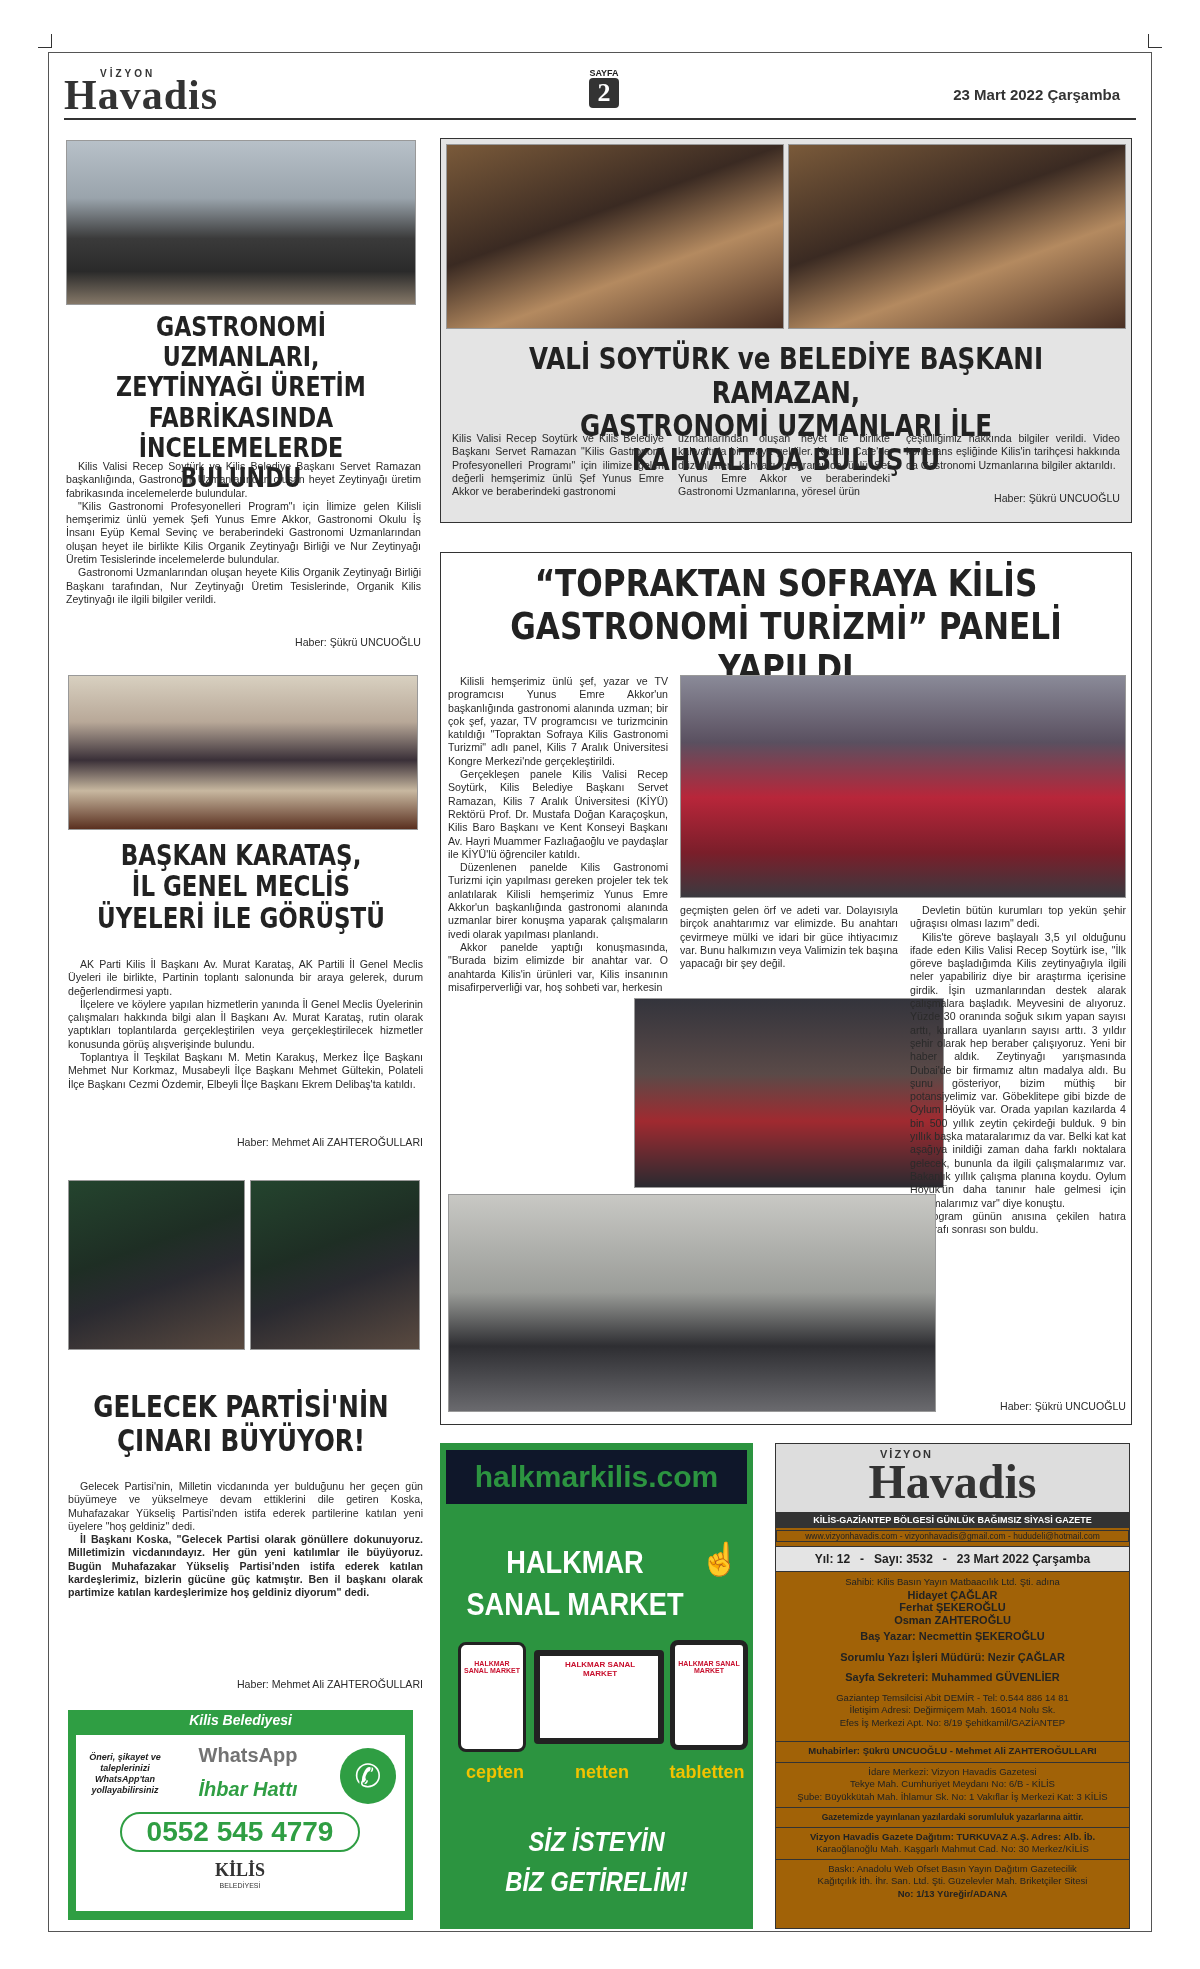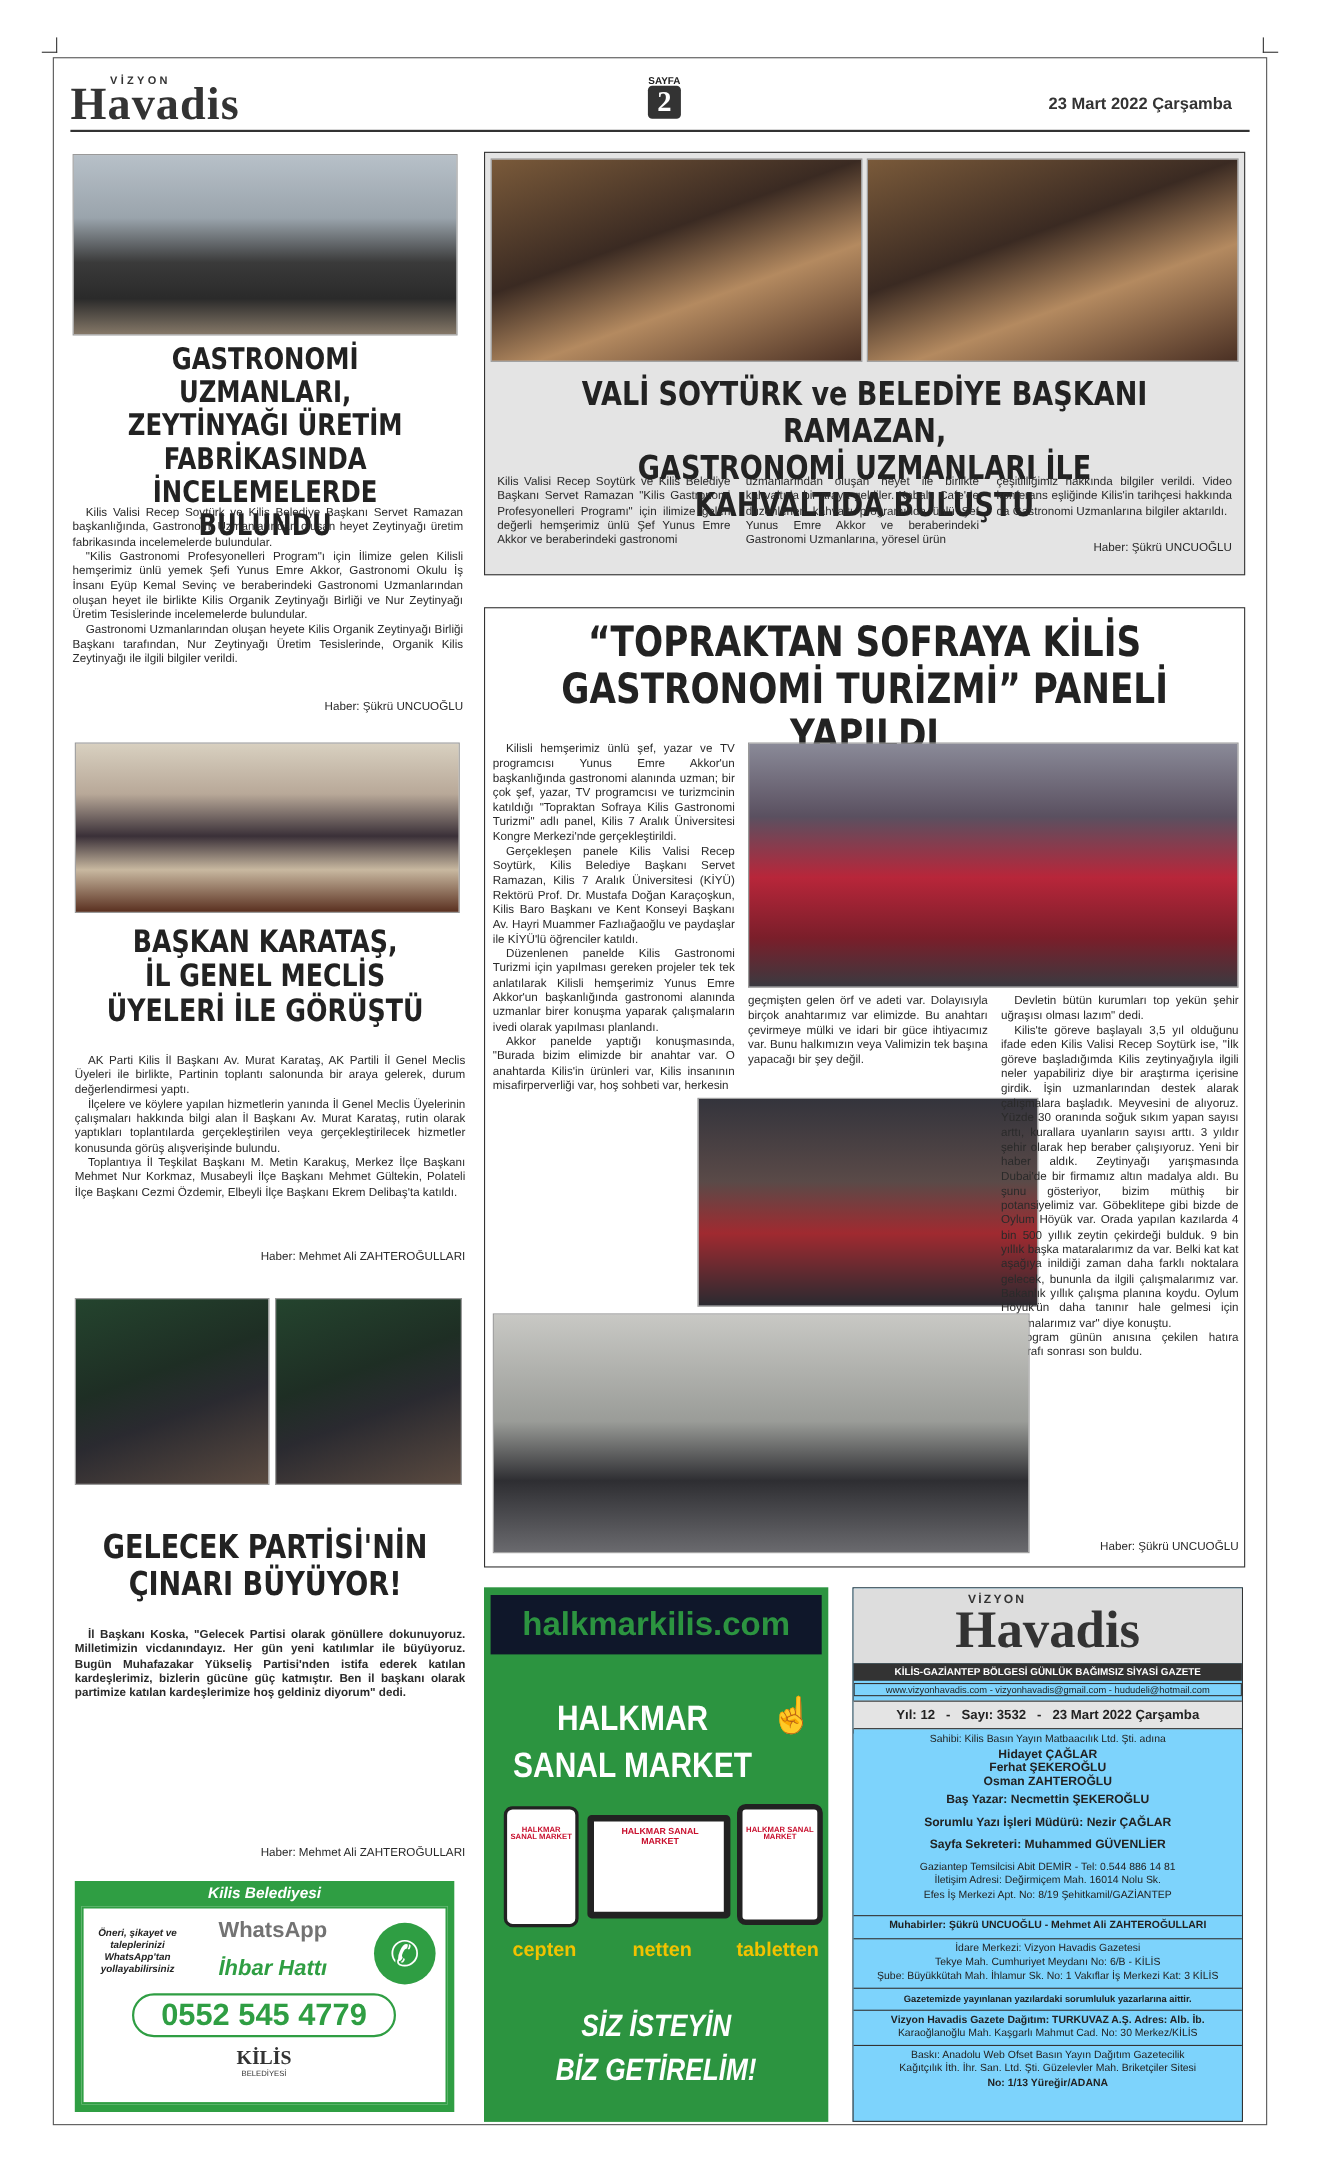--- a/index.html
+++ b/index.html
@@ -27,21 +27,21 @@
   .photo.g { background: linear-gradient(160deg, #24442e, #1e2e24 40%, #2a2a30 60%, #5a4a40); }
   .headline { font-family: "DejaVu Sans", sans-serif; font-weight: bold; color: #222; text-align: center; transform: scaleX(0.82); transform-origin: center top; line-height: 1.12; }
   .body-text { font-size: 10.6px; line-height: 13.3px; color: #2a2a2a; text-align: justify; }
   .body-text p { text-indent: 12px; }
   .byline { font-size: 10.6px; text-align: right; color: #2a2a2a; }
   .box { border: 1px solid #333; }
   .shaded { background: #e4e4e4; }
   .ad-green { background: #2f9e43; }
   .wa-box { background: #ffffff; border: 2px solid #2f9e43; }
   .ad-halkmar { background: #2c9440; }
-  .imprint { background: #7dd3fc; border: 1px solid #333; }
+  .imprint { background: #a16207; border: 1px solid #333; }
   .imprint .row { font-size: 9.5px; text-align: center; line-height: 12.5px; color: #222; }
   .imprint .bold { font-weight: bold; }
   .sep { border-top: 1px solid #333; }
 </style>
 </head>
 <body>
 
 <div class="crop tl"></div>
 <div class="crop tr"></div>
 <div class="frame"></div>
@@ -118,20 +118,21 @@
 </div>
 <div class="abs byline" style="left:68px;top:1136px;width:355px;">Haber: Mehmet Ali ZAHTEROĞULLARI</div>
 
 <div class="abs photo g" style="left:68px;top:1180px;width:177px;height:170px;"></div>
 <div class="abs photo g" style="left:250px;top:1180px;width:170px;height:170px;"></div>
 <div class="abs headline" style="left:56px;top:1390px;width:370px;font-size:30px;">
   <div>GELECEK PARTİSİ'NİN</div>
   <div>ÇINARI BÜYÜYOR!</div>
 </div>
 <div class="abs body-text" style="left:68px;top:1480px;width:355px;">
+  <p>Gelecek Partisi'nin, Milletin vicdanında yer bulduğunu her geçen gün büyümeye ve yükselmeye devam ettiklerini dile getiren Koska, Muhafazakar Yükseliş Partisi'nden istifa ederek partilerine katılan yeni üyelere "hoş geldiniz" dedi.</p>
   <p style="font-weight:bold;">İl Başkanı Koska, "Gelecek Partisi olarak gönüllere dokunuyoruz. Milletimizin vicdanındayız. Her gün yeni katılımlar ile büyüyoruz. Bugün Muhafazakar Yükseliş Partisi'nden istifa ederek katılan kardeşlerimiz, bizlerin gücüne güç katmıştır. Ben il başkanı olarak partimize katılan kardeşlerimize hoş geldiniz diyorum" dedi.</p>
 </div>
 <div class="abs byline" style="left:68px;top:1678px;width:355px;">Haber: Mehmet Ali ZAHTEROĞULLARI</div>
 
 <div class="abs ad-green" style="left:68px;top:1710px;width:345px;height:210px;"></div>
 <div class="abs" style="left:68px;top:1712px;width:345px;text-align:center;color:#fff;font-size:14px;font-weight:bold;font-style:italic;">Kilis Belediyesi</div>
 <div class="abs wa-box" style="left:74px;top:1733px;width:333px;height:180px;"></div>
 <div class="abs" style="left:80px;top:1752px;width:90px;font-size:9px;font-weight:bold;font-style:italic;text-align:center;line-height:11px;color:#222;">
   <div>Öneri, şikayet ve</div>
   <div>taleplerinizi</div>

